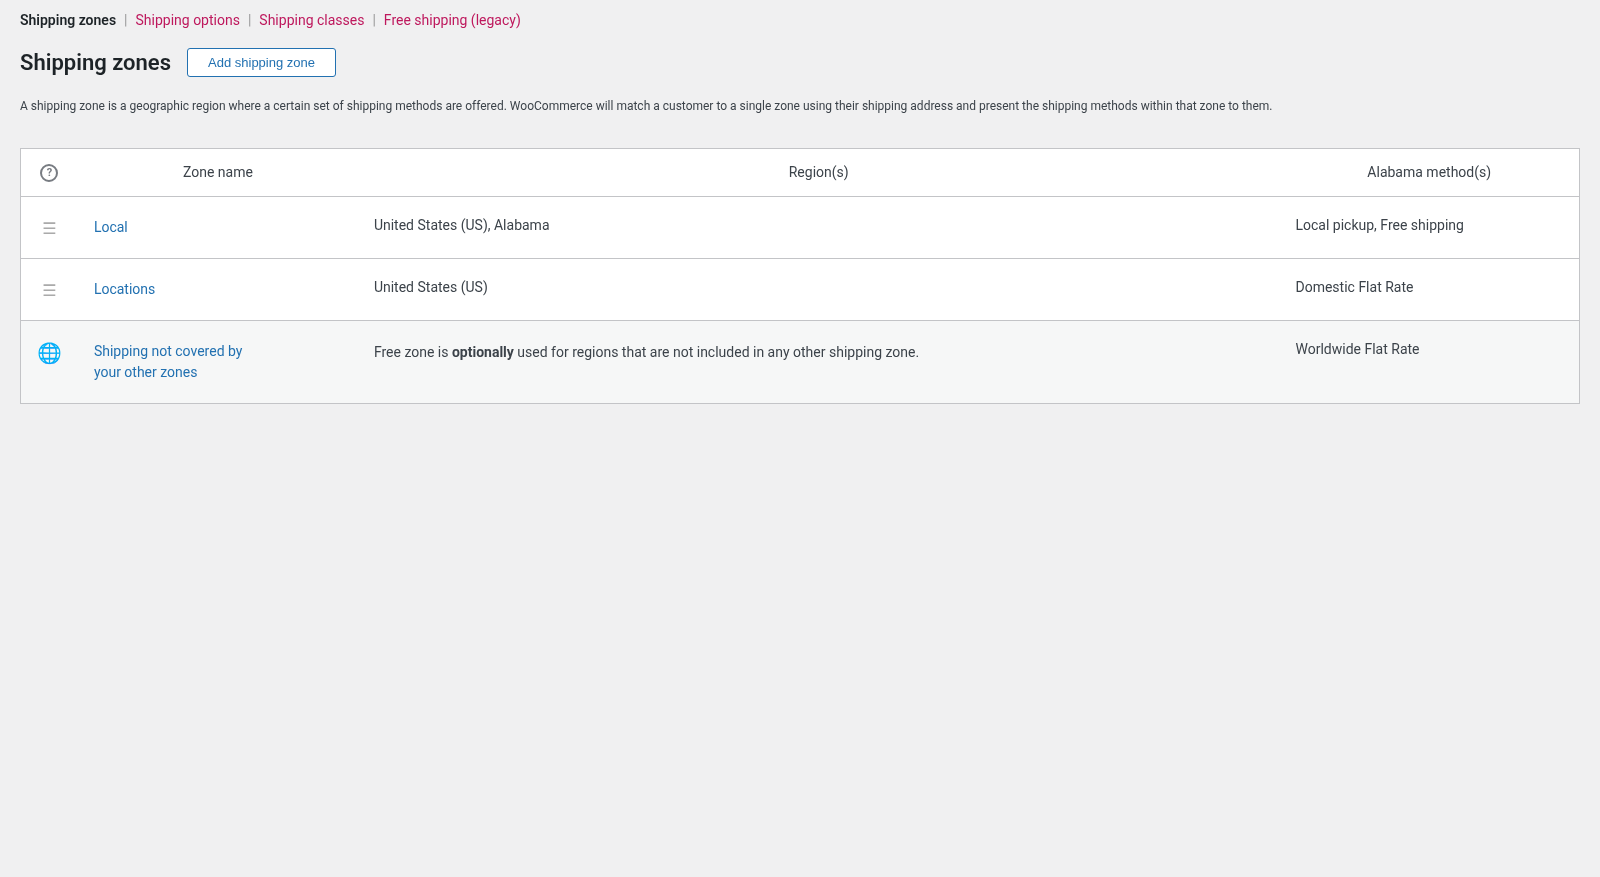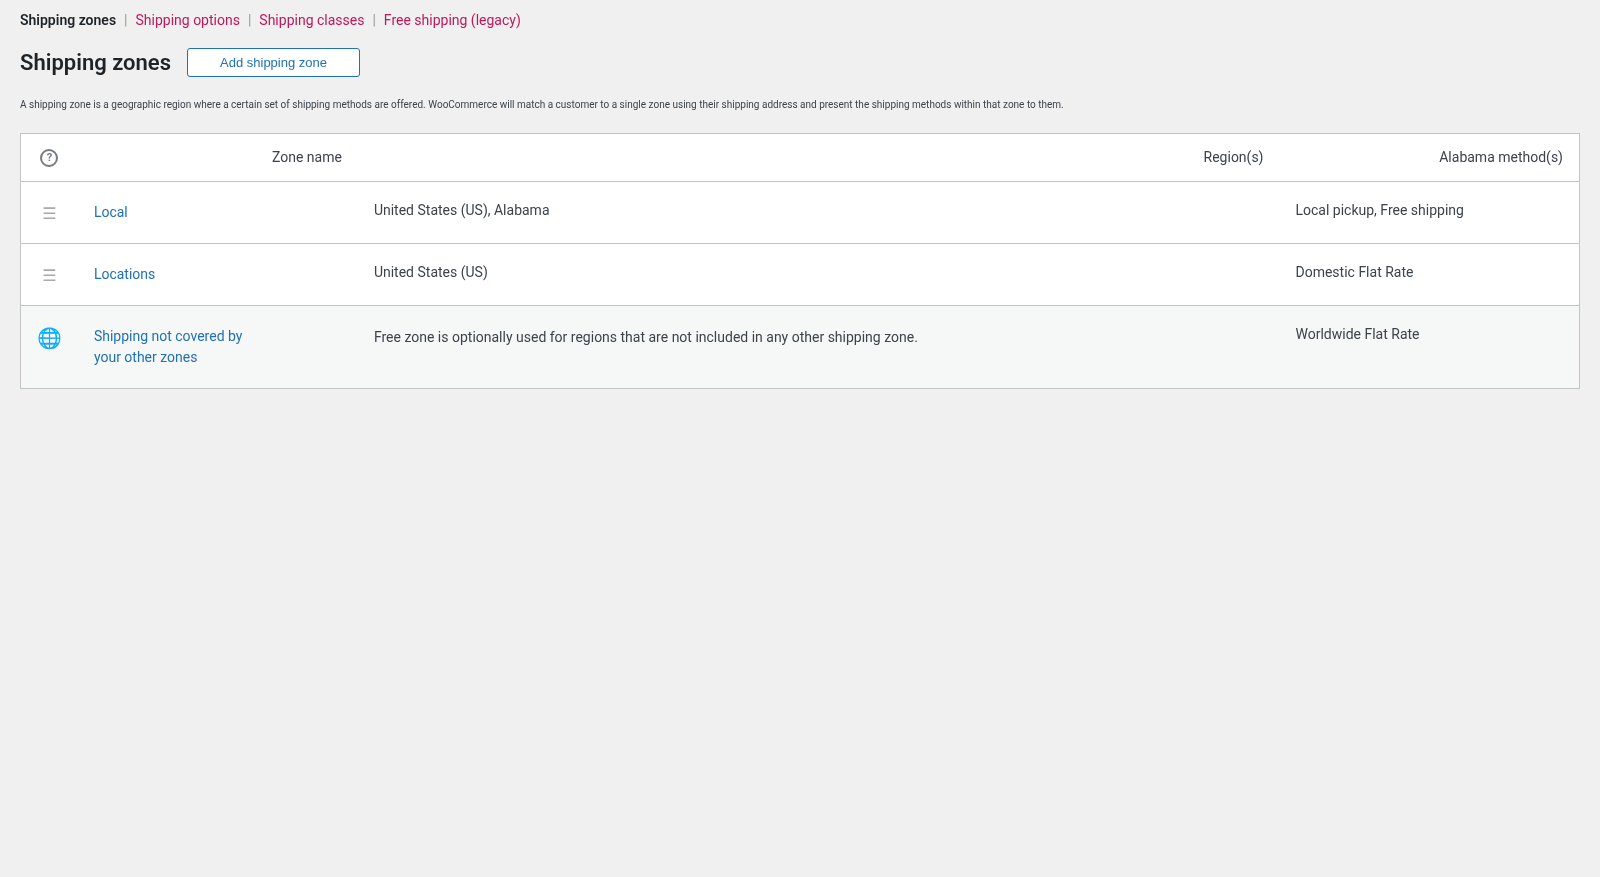--- a/index.html
+++ b/index.html
@@ -61,51 +61,51 @@
     .page-title {
       font-size: 22px;
       font-weight: 600;
       color: #1d2327;
     }
 
     .btn-add-zone {
       border: 1px solid #2271b1;
       background: #fff;
       color: #2271b1;
-      padding: 6px 32px;
+      padding: 6px 20px;
       border-radius: 3px;
       cursor: pointer;
       font-size: 13px;
       font-weight: 500;
     }
 
     
     .description {
-      font-size: 10px;
+      font-size: 12px;
       color: #3c434a;
       line-height: 1.6;
-      margin-bottom: 20px;
+      margin-bottom: 32px;
       max-width: 1480px;
     }
 
     
     .zones-table {
       width: 100%;
       background: #fff;
       border: 1px solid #c3c4c7;
       border-collapse: collapse;
     }
 
     .zones-table thead tr {
       border-bottom: 1px solid #c3c4c7;
     }
 
     .zones-table th {
       padding: 14px 16px;
-      text-align: right;
+      text-align: center;
       font-weight: 400;
       color: #3c434a;
       font-size: 14px;
     }
 
     .zones-table th:first-child {
       width: 50px;
       text-align: center;
     }
 
@@ -175,21 +175,21 @@
       cursor: help;
     }
 
     .last-row-description {
       font-size: 14px;
       color: #3c434a;
       line-height: 1.6;
     }
 
     .last-row-description strong {
-      font-weight: 400;
+      font-weight: 700;
     }
   </style>
 </head>
 <body>
 
 <div class="page-wrapper">
 
   <nav class="nav-tabs">
     <span class="nav-tab-item active">Shipping zones</span>
     <span class="nav-separator">|</span>

